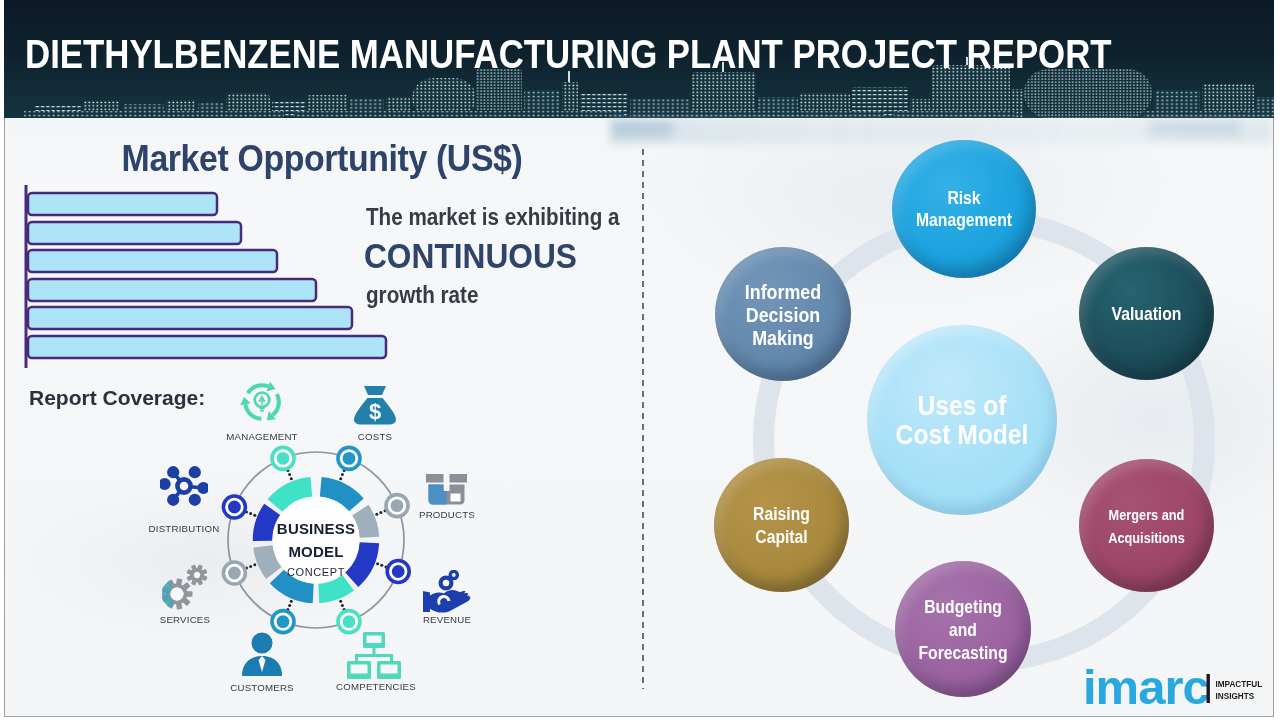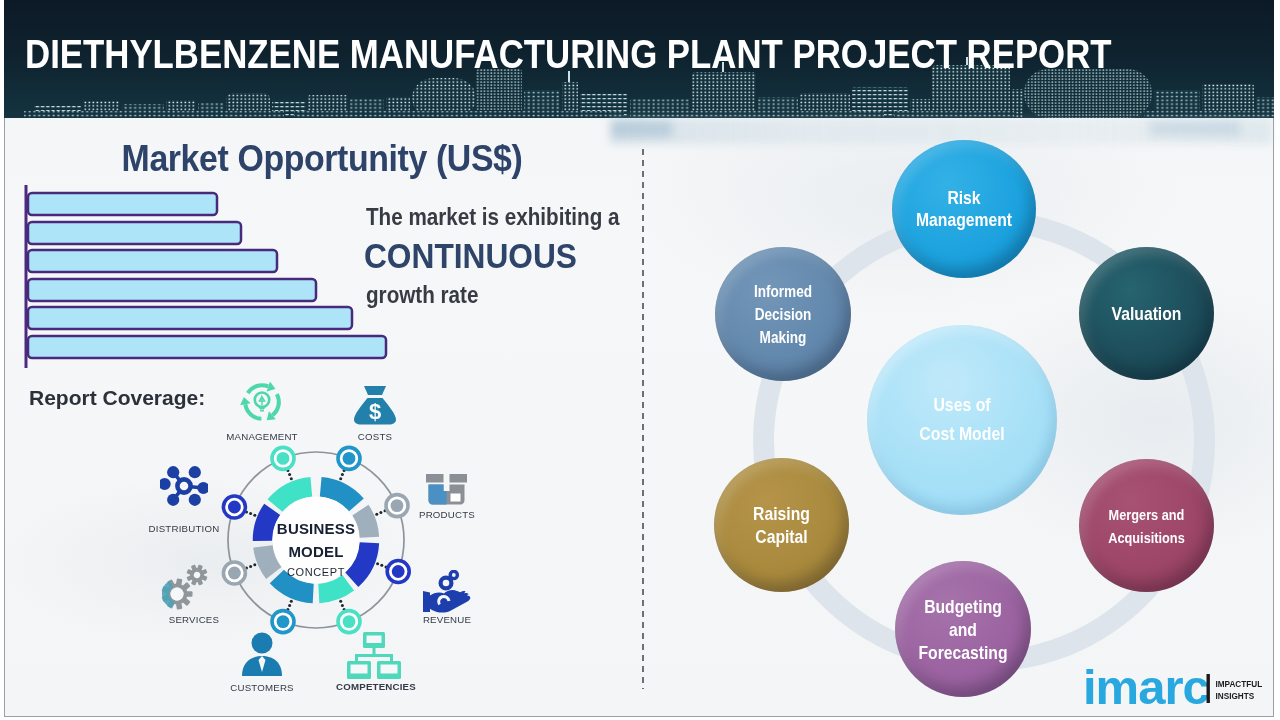--- a/index.html
+++ b/index.html
@@ -37,28 +37,28 @@
 
   
   .bigring{position:absolute;left:753px;top:210px;width:420px;height:420px;border-radius:50%;
            border:21px solid #dde4eb;}
   .ccirc{position:absolute;border-radius:50%;color:#fff;font-weight:bold;text-align:center;
          display:flex;align-items:center;justify-content:flex-end;
          box-shadow:inset -5px -9px 14px rgba(0,0,20,0.22), inset 5px 7px 12px rgba(255,255,255,0.18);}
   .center-c.ccirc{box-shadow:inset -4px -8px 12px rgba(40,90,140,0.18), inset 4px 7px 12px rgba(255,255,255,0.35);}
   .ccirc .in{width:100%;transform:scaleX(0.85);}
   .center-c .in{transform:scaleX(0.88);}
-  .center-c{left:867px;top:325px;width:190px;height:190px;font-size:18px;line-height:29px;
+  .center-c{left:867px;top:325px;width:190px;height:190px;font-size:28px;line-height:29px;
             background:radial-gradient(circle at 42% 30%, #c0e9fa 0%, #a6e0f7 55%, #9bdcf5 100%);
             color:#fff;}
   .c-rm{left:892px;top:140px;width:144px;height:138px;font-size:18.5px;line-height:22px;
         background:radial-gradient(circle at 38% 32%, #33b1e6 0%, #1ba1de 60%, #118cc7 100%);}
   .c-va{left:1079px;top:247px;width:135px;height:133px;font-size:18.5px;
         background:radial-gradient(circle at 38% 32%, #266470 0%, #1c4b58 60%, #153e4a 100%);}
-  .c-id{left:715px;top:247px;width:136px;height:134px;font-size:16px;line-height:23px;
+  .c-id{left:715px;top:247px;width:136px;height:134px;font-size:21px;line-height:23px;
         background:radial-gradient(circle at 38% 32%, #7396b8 0%, #6187ac 60%, #54779a 100%);}
   .c-rc{left:714px;top:458px;width:135px;height:134px;font-size:18.5px;line-height:23px;
         background:radial-gradient(circle at 38% 32%, #b5944a 0%, #a8893c 60%, #927535 100%);}
   .c-ma{left:1079px;top:459px;width:135px;height:133px;font-size:15px;line-height:23px;
         background:radial-gradient(circle at 38% 32%, #a85273 0%, #9c4566 60%, #873a58 100%);}
   .c-bf{left:895px;top:561px;width:136px;height:136px;font-size:18.5px;line-height:23px;
         background:radial-gradient(circle at 38% 32%, #a673ab 0%, #9a62a0 60%, #86548c 100%);}
 
   .imarc{position:absolute;left:1083px;top:653px;width:190px;height:58px;}
 </style>
@@ -294,24 +294,24 @@
 <rect x="43" y="25" width="3" height="4" fill="#4fd8bc"></rect>
 <rect x="0" y="29" width="24" height="18" rx="1.5" fill="#4fd8bc"></rect>
 <rect x="3.5" y="32.5" width="17" height="9" fill="#f6f7f8"></rect>
 <rect x="30" y="29" width="24" height="18" rx="1.5" fill="#4fd8bc"></rect>
 <rect x="33.5" y="32.5" width="17" height="9" fill="#f6f7f8"></rect>
 </svg>
 <div class="iconlab" style="left:202px;top:431px;width:120px;">MANAGEMENT</div>
 <div class="iconlab" style="left:315px;top:431px;width:120px;">COSTS</div>
 <div class="iconlab" style="left:124px;top:510px;width:120px;margin-top:13px;">DISTRIBUTION</div>
 <div class="iconlab" style="left:387px;top:509px;width:120px;">PRODUCTS</div>
-<div class="iconlab" style="left:134px;top:614px;width:120px;">SERVICES</div>
+<div class="iconlab" style="left:125px;top:614px;width:120px;">SERVICES</div>
 <div class="iconlab" style="left:387px;top:614px;width:120px;">REVENUE</div>
 <div class="iconlab" style="left:202px;top:682px;width:120px;text-align:center;">CUSTOMERS</div>
-<div class="iconlab" style="left:316px;top:681px;width:120px;font-weight:bold;">COMPETENCIES</div>
+<div class="iconlab" style="left:316px;top:681px;width:120px;">COMPETENCIES</div>
 
 <div class="dash-div"></div>
 
 <div class="bigring"></div>
 <div class="ccirc center-c">
     <div class="in" style="margin-top:-1px">Uses of<br>Cost Model</div>
   </div>
 <div class="ccirc c-rm">
     <div class="in">Risk<br>Management</div>
   </div>

